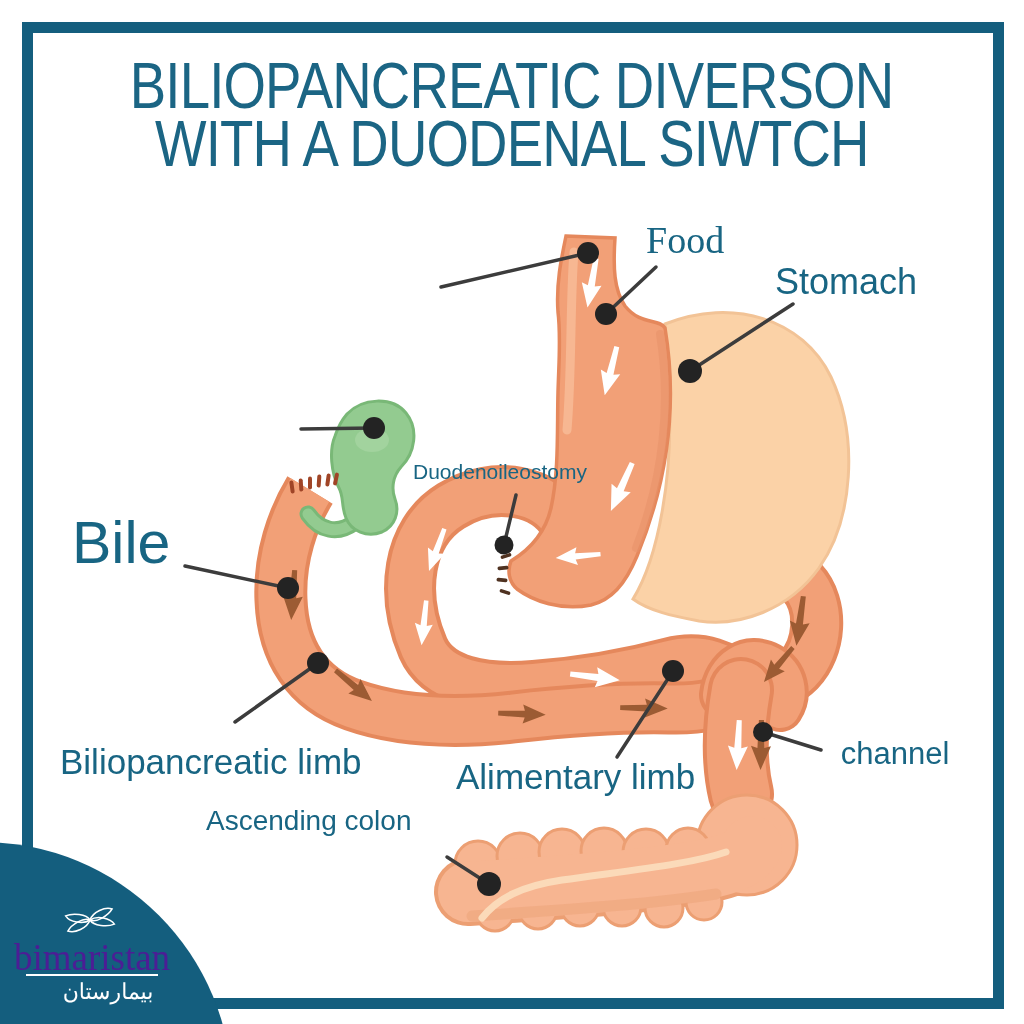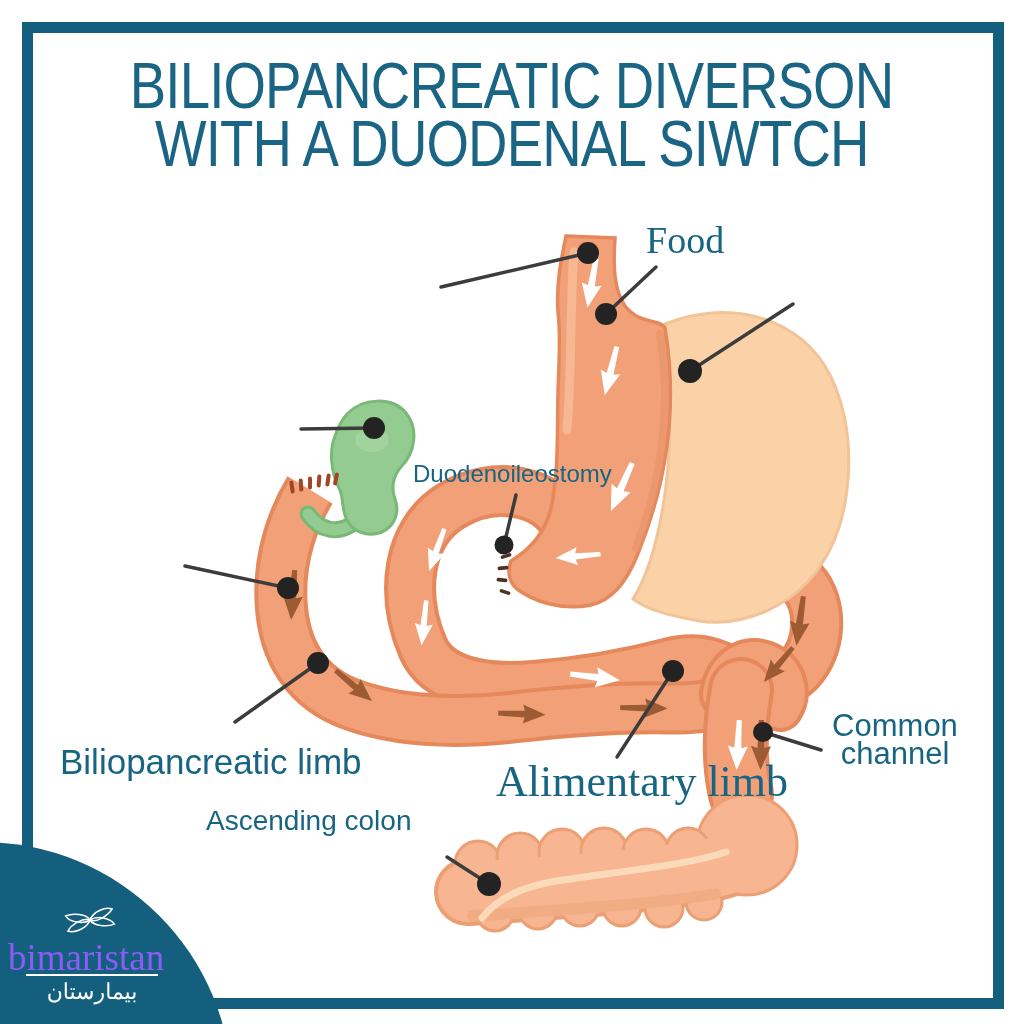--- a/index.html
+++ b/index.html
@@ -14,33 +14,33 @@
   }
   #title{
     position:absolute;left:0;top:57px;width:1024px;text-align:center;z-index:3;
     color:#1B6584;font-size:65px;font-weight:400;letter-spacing:-1px;line-height:58px;
   }
   #title .tline{display:inline-block;transform:scaleX(0.84);transform-origin:center;white-space:nowrap;}
   .lbl-food{left:646px;top:221px;font-size:38px;font-family:Liberation Serif, serif;}
   .lbl-stomach{left:775px;top:263px;font-size:36px;}
   .lbl-oeso{left:320px;top:276px;font-size:35px;}
   .lbl-gall{left:54px;top:386px;font-size:43px;}
-  .lbl-duod{left:413px;top:461px;font-size:24px;}
+  .lbl-duod{left:413px;top:461px;font-size:21px;}
   .lbl-bile{left:72px;top:513px;font-size:59px;}
   .lbl-bilio{left:60px;top:744px;font-size:35px;}
-  .lbl-alim{left:496px;top:759px;font-size:44px;font-family:Liberation Serif, serif;}
+  .lbl-alim{left:456px;top:759px;font-size:35px;}
   .lbl-common{left:820px;top:712px;width:150px;font-size:31px;line-height:28px;text-align:center;white-space:normal;}
   .lbl-asc{left:206px;top:806px;font-size:28px;}
   .logo-name{
-    position:absolute;left:8px;top:936px;width:168px;z-index:3;
-    color:#8b5cf6;font-family:"Liberation Serif",serif;font-size:37px;font-weight:400;
+    position:absolute;left:8px;top:936px;width:168px;text-align:center;z-index:3;
+    color:#4c1d95;font-family:"Liberation Serif",serif;font-size:37px;font-weight:400;
   }
   .logo-line{position:absolute;left:26px;top:974px;width:132px;height:2px;background:#ffffff;z-index:3;}
   .logo-arabic{
-    position:absolute;left:8px;top:979px;width:168px;text-align:center;z-index:3;
+    position:absolute;left:24px;top:979px;width:168px;text-align:center;z-index:3;
     color:#ffffff;font-size:22px;letter-spacing:1px;
   }
 </style>
 </head>
 <body>
 
 <div id="stage">
 
 <svg id="art" width="1024" height="1024" viewBox="0 0 1024 1024">
   <defs>
@@ -187,23 +187,25 @@
     <use href="#leaf" transform="translate(90,920) rotate(198) scale(0.52)"></use>
   </g>
 </svg>
 
   <div id="title">
     <span class="tline">BILIOPANCREATIC DIVERSON</span><br>
     <span class="tline">WITH A DUODENAL SIWTCH</span>
   </div>
 
   <div class="lbl lbl-food">Food</div>
+  <div class="lbl lbl-stomach">Stomach</div>
   <div class="lbl lbl-duod">Duodenoileostomy</div>
+  <div class="lbl lbl-bile">Bile</div>
   <div class="lbl lbl-bilio">Biliopancreatic limb</div>
   <div class="lbl lbl-alim">Alimentary limb</div>
-  <div class="lbl lbl-common"><span>Common</span><br><span>channel</span></div>
+  <div class="lbl lbl-common"><br><span>channel</span></div>
   <div class="lbl lbl-asc">Ascending colon</div>
 
   <div class="logo-name">bimaristan</div>
   <div class="logo-line"></div>
   <div class="logo-arabic" dir="rtl">بيمارستان</div>
 
 </div>
 
 </body></html>

